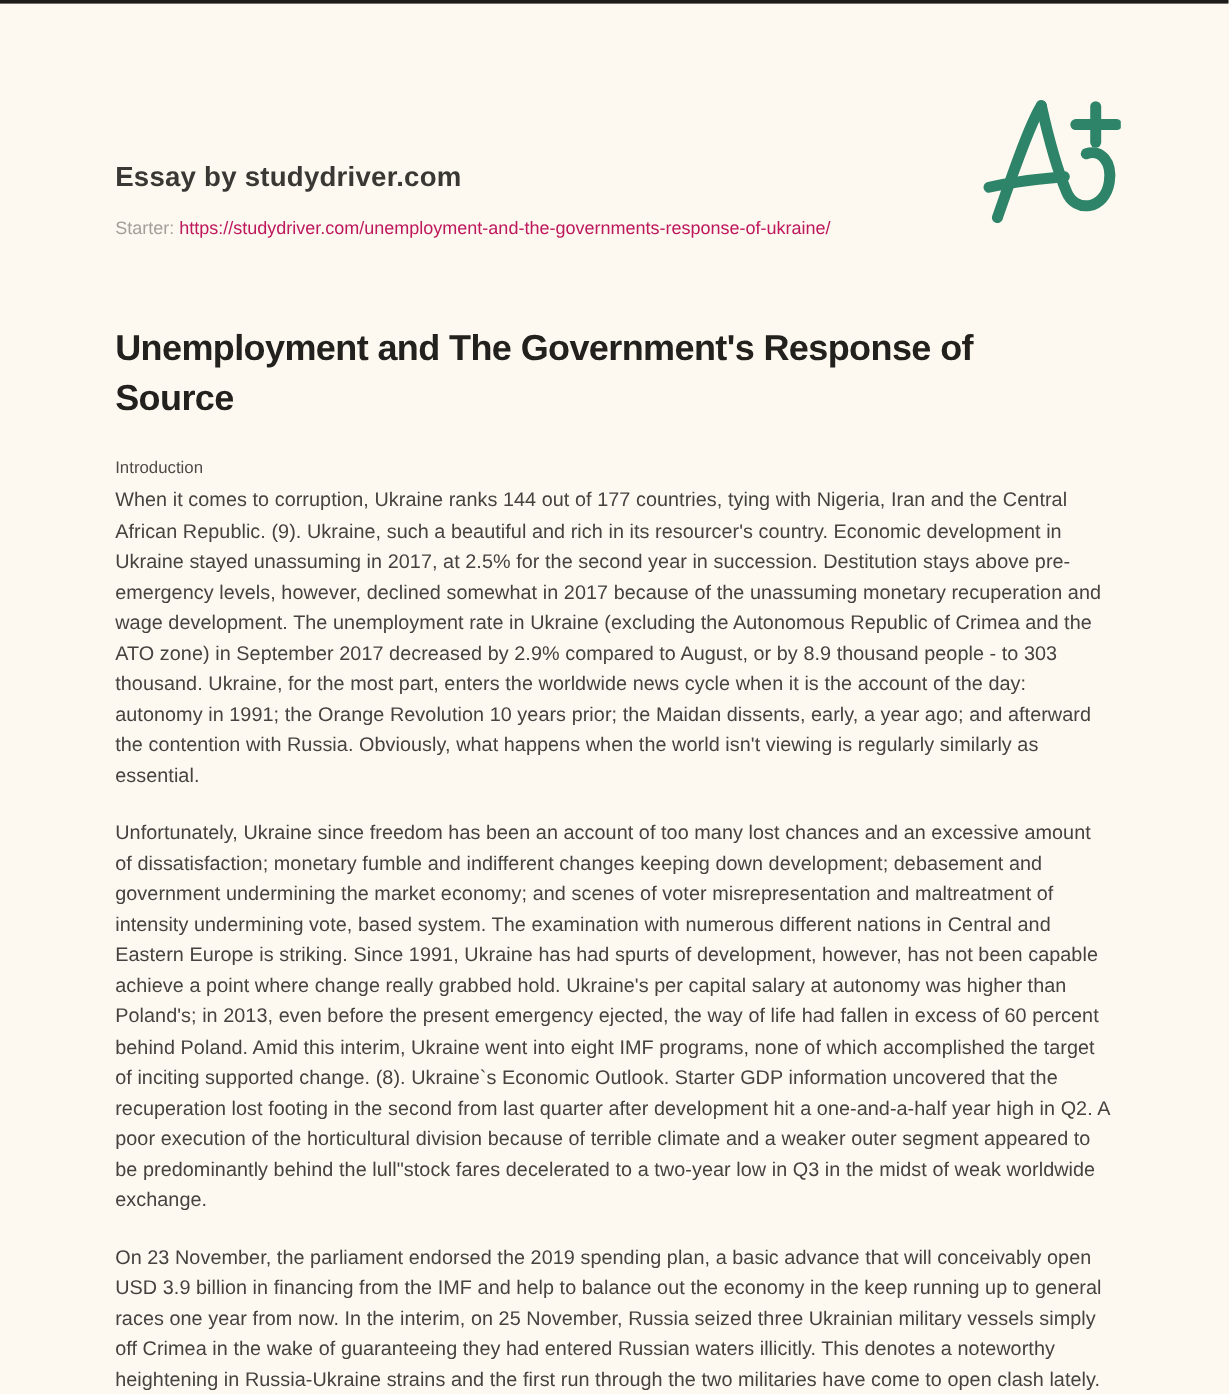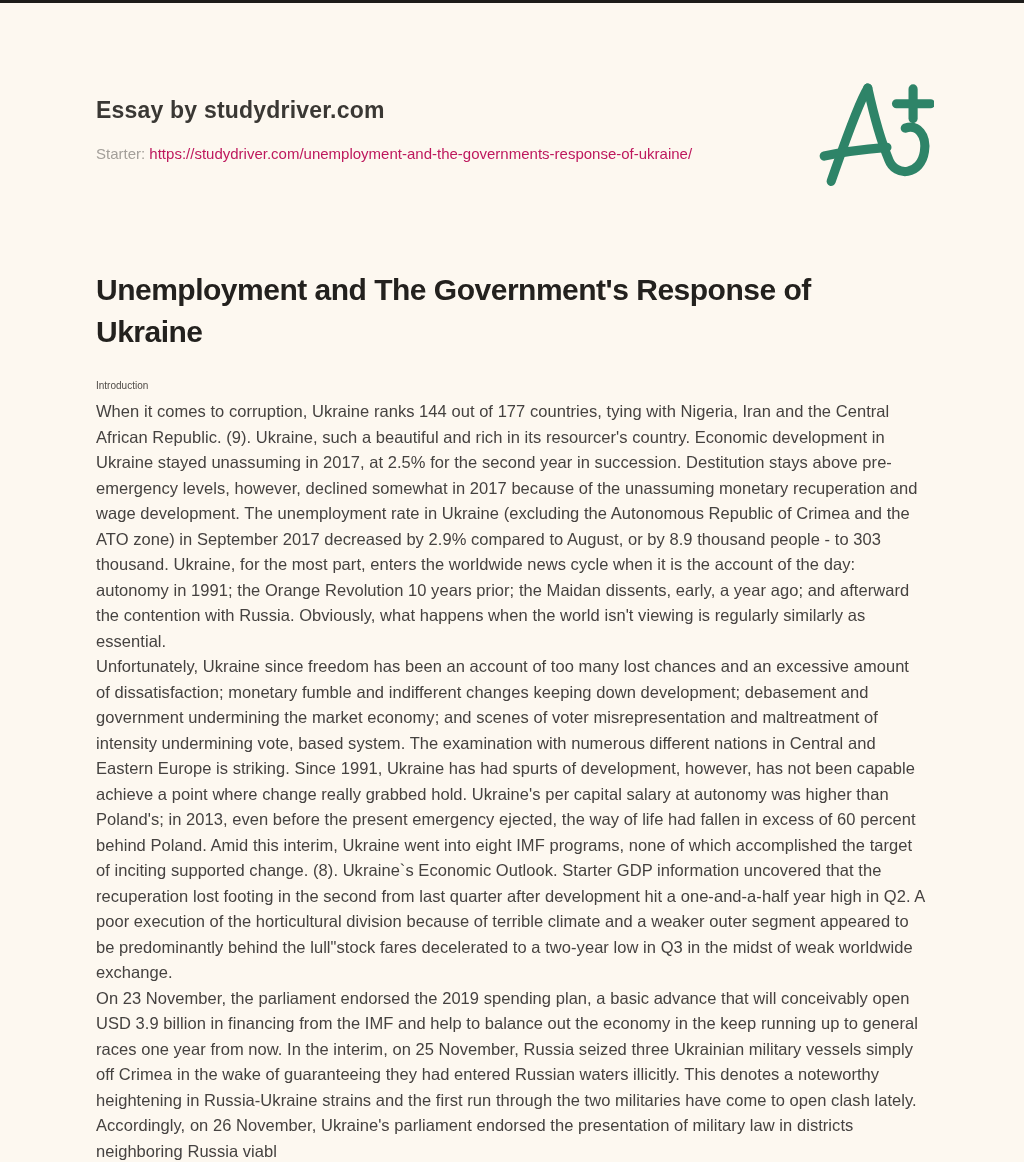--- a/index.html
+++ b/index.html
@@ -19,21 +19,21 @@
     width: 100%;
     height: 3px;
     background: #1d1c1a;
   }
   .content {
     padding: 0 97px 0 96px;
   }
   .header {
     display: flex;
     justify-content: space-between;
-    align-items: center;
+    align-items: flex-end;
     margin-top: 58px;
   }
   .header-left {
     max-width: 620px;
   }
   .essay-by {
     font-size: 23px;
     font-weight: 700;
     color: #3a3834;
     letter-spacing: 0.2px;
@@ -58,32 +58,32 @@
     margin-top: 66px;
     max-width: 820px;
     font-size: 30px;
     line-height: 42px;
     font-weight: 700;
     letter-spacing: -0.5px;
     color: #23211e;
   }
   .intro {
     margin-top: 26px;
-    font-size: 10px;
+    font-size: 14px;
     color: #4f4b46;
     line-height: 1.3;
   }
   .para {
     margin-top: 7px;
     font-size: 16.5px;
     line-height: 25.5px;
     color: #454240;
     letter-spacing: 0.05px;
   }
-  .para + .para { margin-top: 0; }
+  .para + .para { margin-top: 22px; }
 </style>
 </head>
 <body>
 
 <div class="page">
   <div class="top-border"></div>
   <div class="content">
 
     <div class="header">
       <div class="header-left">
@@ -104,21 +104,21 @@
             <path d="M14 93 C 36 88, 62 85, 86 83"></path>
 
             <path d="M116 16 L 116 50"></path>
 
             <path d="M97 33 L 136 33"></path>
           </g>
         </svg>
       </div>
     </div>
 
-    <h2 class="title">Unemployment and The Government's Response of Ukraine</h2>
+    <h2 class="title">Unemployment and The Government's Response of Source</h2>
 
     <p class="intro">Introduction</p>
 
     <p class="para">When it comes to corruption, Ukraine ranks 144 out of 177 countries, tying with Nigeria, Iran and the Central African Republic. (9). Ukraine, such a beautiful and rich in its resourcer's country. Economic development in Ukraine stayed unassuming in 2017, at 2.5% for the second year in succession. Destitution stays above pre-emergency levels, however, declined somewhat in 2017 because of the unassuming monetary recuperation and wage development. The unemployment rate in Ukraine (excluding the Autonomous Republic of Crimea and the ATO zone) in September 2017 decreased by 2.9% compared to August, or by 8.9 thousand people - to 303 thousand. Ukraine, for the most part, enters the worldwide news cycle when it is the account of the day: autonomy in 1991; the Orange Revolution 10 years prior; the Maidan dissents, early, a year ago; and afterward the contention with Russia. Obviously, what happens when the world isn't viewing is regularly similarly as essential.</p>
 
     <p class="para">Unfortunately, Ukraine since freedom has been an account of too many lost chances and an excessive amount of dissatisfaction; monetary fumble and indifferent changes keeping down development; debasement and government undermining the market economy; and scenes of voter misrepresentation and maltreatment of intensity undermining vote, based system. The examination with numerous different nations in Central and Eastern Europe is striking. Since 1991, Ukraine has had spurts of development, however, has not been capable achieve a point where change really grabbed hold. Ukraine's per capital salary at autonomy was higher than Poland's; in 2013, even before the present emergency ejected, the way of life had fallen in excess of 60 percent behind Poland. Amid this interim, Ukraine went into eight IMF programs, none of which accomplished the target of inciting supported change. (8). Ukraine`s Economic Outlook. Starter GDP information uncovered that the recuperation lost footing in the second from last quarter after development hit a one-and-a-half year high in Q2. A poor execution of the horticultural division because of terrible climate and a weaker outer segment appeared to be predominantly behind the lull"stock fares decelerated to a two-year low in Q3 in the midst of weak worldwide exchange.</p>
 
     <p class="para">On 23 November, the parliament endorsed the 2019 spending plan, a basic advance that will conceivably open USD 3.9 billion in financing from the IMF and help to balance out the economy in the keep running up to general races one year from now. In the interim, on 25 November, Russia seized three Ukrainian military vessels simply off Crimea in the wake of guaranteeing they had entered Russian waters illicitly. This denotes a noteworthy heightening in Russia-Ukraine strains and the first run through the two militaries have come to open clash lately. Accordingly, on 26 November, Ukraine's parliament endorsed the presentation of military law in districts neighboring Russia viabl</p>
 
   </div>

